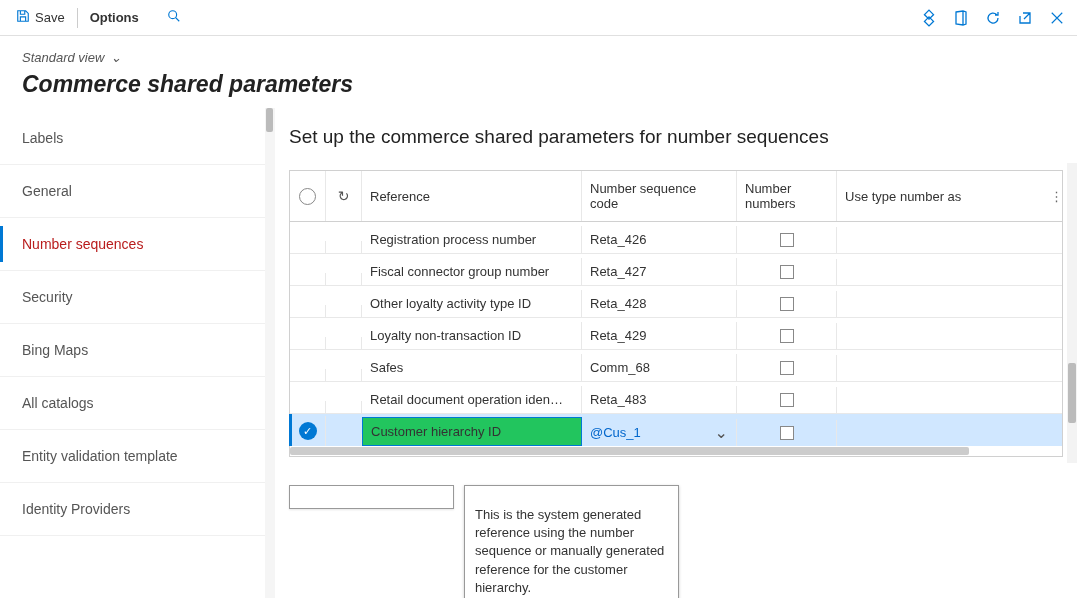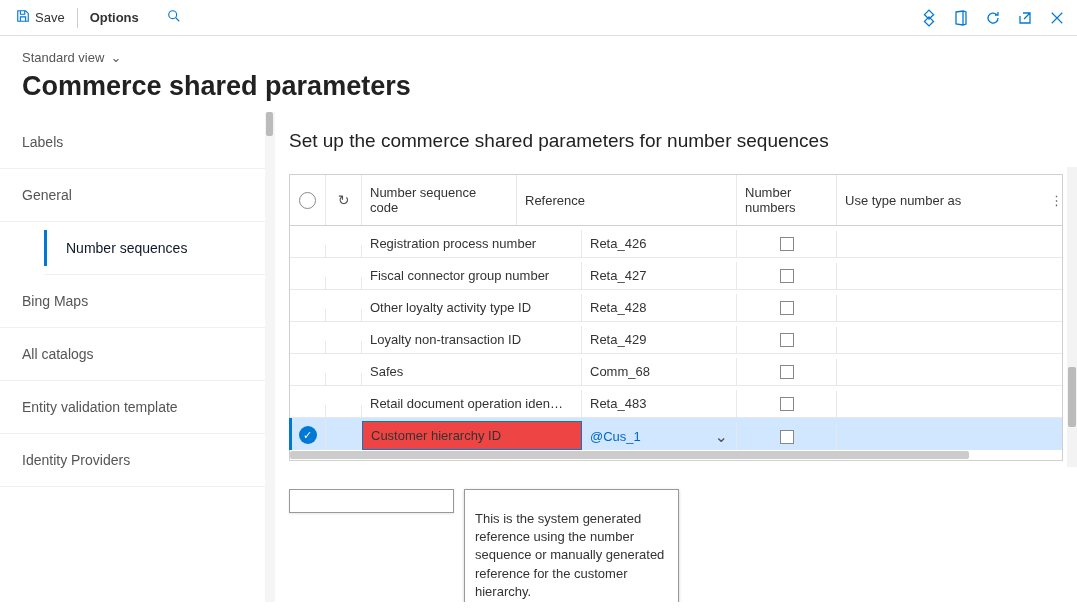--- a/index.html
+++ b/index.html
@@ -5,29 +5,29 @@
 * { box-sizing: border-box; margin: 0; padding: 0; font-family: "Segoe UI", Arial, sans-serif; }
 body { width: 1077px; height: 608px; overflow: hidden; background: #fff; font-size: 13px; color: #333; }
 
 .toolbar { display: flex; align-items: center; height: 36px; border-bottom: 1px solid #e0e0e0; padding: 0 8px; }
 .toolbar-btn { display: flex; align-items: center; gap: 5px; padding: 4px 8px; cursor: pointer; font-size: 13px; }
 .toolbar-bold { font-weight: 600; }
 .toolbar-sep { width: 1px; height: 20px; background: #ccc; margin: 0 4px; }
 .toolbar-right { margin-left: auto; display: flex; gap: 8px; }
 .toolbar-icon-btn { width: 24px; height: 24px; display: flex; align-items: center; justify-content: center; cursor: pointer; color: #0078d4; }
 
-.header-area { padding: 14px 22px 10px 22px; }
+.header-area { padding: 14px 22px 10px 22px; font-style: italic; }
 .view-select { display: inline-flex; align-items: center; gap: 6px; font-size: 13px; color: #555; cursor: pointer; margin-bottom: 6px;}
-.page-title { font-size: 27px; font-weight: 600; color: #222; }
+.page-title { font-size: 23px; font-weight: 600; color: #222; }
 
 .content { display: flex; height: calc(608px - 36px - 82px); position: relative; }
 
 .sidebar { width: 265px; padding-top: 4px; overflow-y: auto; border-right: 0; }
 .sidebar-item { padding: 18px 0 18px 22px; font-size: 14px; color: #555; cursor: pointer; border-bottom: 1px solid #f0f0f0; position: relative; }
-.sidebar-item.selected { color: #0f172a; margin-left: 44px; }
+.sidebar-item.selected { color: #b91c1c; }
 .sidebar-item.selected::before { content: ""; position: absolute; left: 0; top: 8px; bottom: 8px; width: 3px; background: #0078d4; }
 .sidebar::-webkit-scrollbar { width: 10px; }
 .sidebar::-webkit-scrollbar-thumb { background: #ccc; }
 
 .scrollgap { width: 10px; background: #f5f5f5; position: relative; }
 .scrollgap::after { content: ""; position: absolute; top: 0; left: 1px; width: 7px; height: 24px; background: #bbb; border-radius: 2px; }
 
 .main { flex: 1; padding: 18px 14px 0 14px; position: relative; overflow: hidden; }
 .section-title { font-size: 19px; font-weight: 400; color: #222; margin-bottom: 22px; }
 
@@ -48,21 +48,21 @@
 .cell { padding: 6px 8px; font-size: 13px; border-right: 1px solid #e8e8e8; display: flex; align-items: center; white-space: nowrap; overflow: hidden; text-overflow: ellipsis; }
 .cell.sel-col { width: 36px; justify-content: center; }
 .cell.ref-col { width: 36px; justify-content: center; }
 .cell.reference-col { width: 220px; }
 .cell.code-col { width: 155px; }
 .cell.reuse-col { width: 100px; justify-content: center; }
 .cell.usesame-col { flex: 1; border-right: none; }
 
 .row.selected { background: #d0e7ff; position: relative; }
 .row.selected::before { content: ""; position: absolute; left: -1px; top: 0; bottom: 0; width: 3px; background: #0078d4; }
-.row.selected .cell.reference-col { border: 1px solid #0078d4; background: #ef4444; }
+.row.selected .cell.reference-col { border: 1px solid #0078d4; background: #22c55e; }
 .row.selected .cell.code-col { color: #0066cc; position: relative; margin-top: 48px; }
 .row.selected .cell.code-col::after { content: "⌄"; position: absolute; right: 8px; font-size: 16px; color: #555; }
 
 .checkmark-circle { width: 18px; height: 18px; border-radius: 50%; background: #0078d4; color: #fff; display: flex; align-items: center; justify-content: center; font-size: 11px; }
 .circle { width: 17px; height: 17px; border-radius: 50%; border: 1px solid #888; }
 .refresh-ico { font-size: 14px; color: #555; }
 .checkbox { width: 14px; height: 14px; border: 1px solid #888; background: #fff; }
 
 .hscroll { height: 10px; background: #fff; border-top: 0; position: relative; }
 .hscroll-thumb { position: absolute; left: 0; width: 88%; height: 8px; background: #ccc; border-radius: 2px; top: 1px; }
@@ -131,39 +131,40 @@
     <span>⌄</span>
   </div>
   <div class="page-title">Commerce shared parameters</div>
 </div>
 
 <div class="content">
   <div class="sidebar" id="sidebar">
       <div class="sidebar-item">Labels</div>
       <div class="sidebar-item">General</div>
       <div class="sidebar-item selected">Number sequences</div>
+      <div class="sidebar-item">Security</div>
       <div class="sidebar-item">Bing Maps</div>
       <div class="sidebar-item">All catalogs</div>
       <div class="sidebar-item">Entity validation template</div>
       <div class="sidebar-item">Identity Providers</div>
     </div>
   <div class="scrollgap"></div>
   <div class="main">
     <div class="section-title">Set up the commerce shared parameters for number sequences</div>
 
     <div class="table-wrap">
       <div class="table-header-row">
         <div class="th sel-col">
             <div class="circle"></div>
           </div>
         <div class="th ref-col">
             <span class="refresh-ico">↻</span>
           </div>
+        <div class="th reference-col">Reference</div>
         <div class="th code-col">Number sequence code</div>
-        <div class="th reference-col">Reference</div>
         <div class="th reuse-col">Number numbers</div>
         <div class="th usesame-col">Use type number as</div>
         <div class="th more-col">⋮</div>
       </div>
       <div class="table-body" id="tbody">
           <div class="row">
             <div class="cell sel-col"></div>
             <div class="cell ref-col"></div>
             <div class="cell reference-col">Registration process number</div>
             <div class="cell code-col">Reta_426</div>

